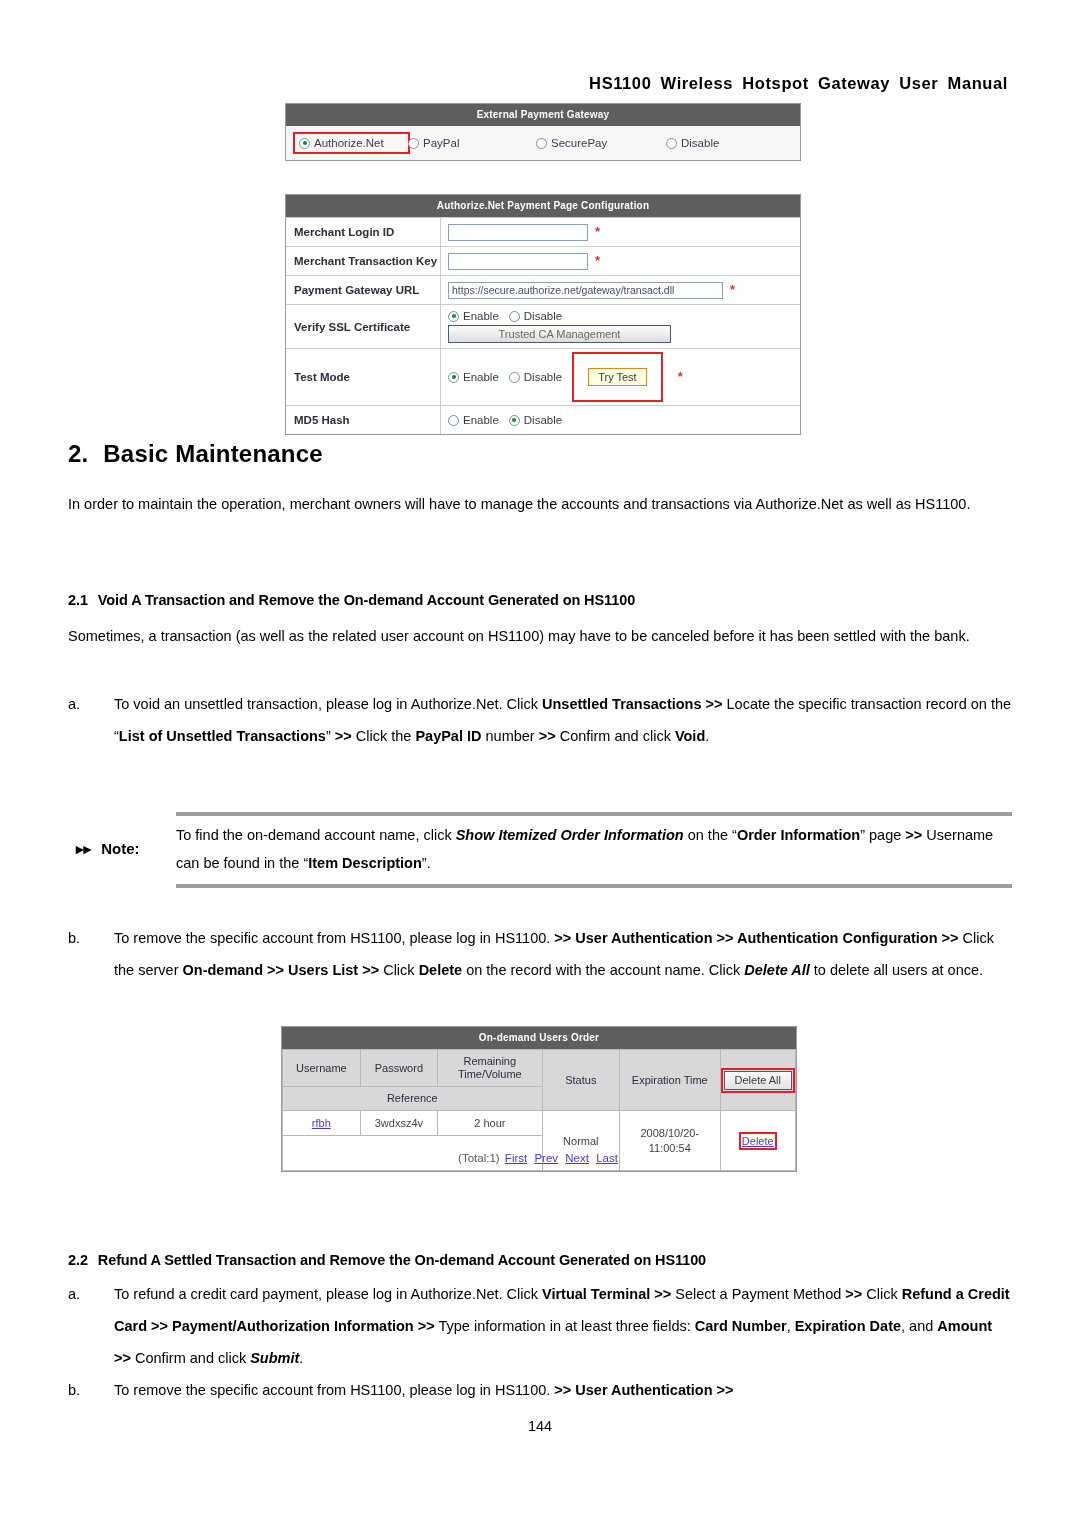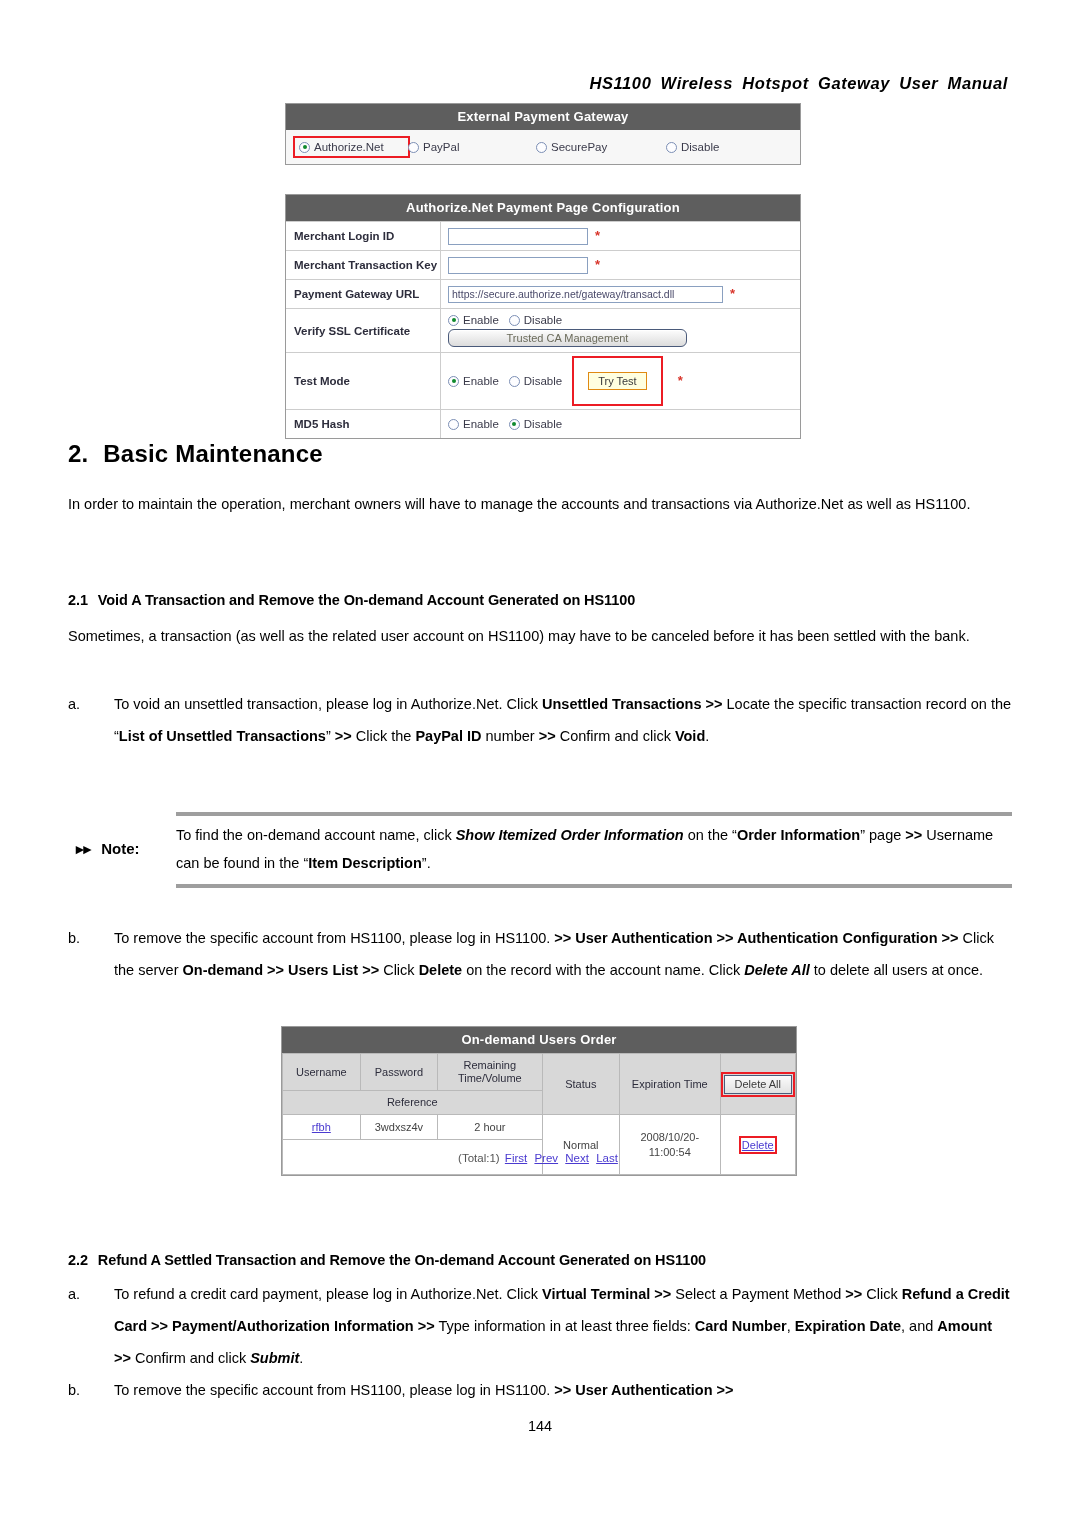--- a/index.html
+++ b/index.html
@@ -16,40 +16,39 @@
     overflow: hidden;
   }
 
   
   .doc-header {
     position: absolute;
     top: 74px;
     right: 72px;
     font-size: 16.5px;
     font-weight: bold;
-    font-style: italic;
     letter-spacing: 0.6px;
     word-spacing: 4px;
     white-space: nowrap;
   }
 
   
   .panel {
     position: absolute;
     border: 1px solid #9a9a9a;
     background: #ffffff;
     box-sizing: border-box;
     font-size: 11px;
     color: #3a3a4a;
   }
   .panel-title {
     background: #5e5e5e;
     color: #ffffff;
     font-weight: bold;
-    font-size: 13px;
+    font-size: 10px;
     text-align: center;
     padding: 5px 0 6px 0;
     letter-spacing: 0.2px;
   }
 
   
   .radio {
     display: inline-block;
     width: 11px;
     height: 11px;
@@ -157,25 +156,25 @@
   }
   .radline {
     display: flex;
     align-items: center;
     font-size: 11.5px;
     gap: 10px;
   }
   .radline .itm { display: flex; align-items: center; white-space: nowrap; }
   .btn3d {
     border: 1px solid #4a5a7a;
-    border-radius: 6px;
+    border-radius: 0;
     background: linear-gradient(#fdfdfd, #dcdcdc);
     font-size: 11px;
     color: #6a6a5a;
-    padding: 2px 16px;
+    padding: 2px 8px;
     text-align: center;
     width: 205px;
     margin-top: 3px;
     box-shadow: inset 0 1px 0 #fff;
   }
   .btn-trytest {
     border: 1px solid #e08a12;
     background: #ffffe0;
     font-size: 11px;
     color: #3a3a3a;

